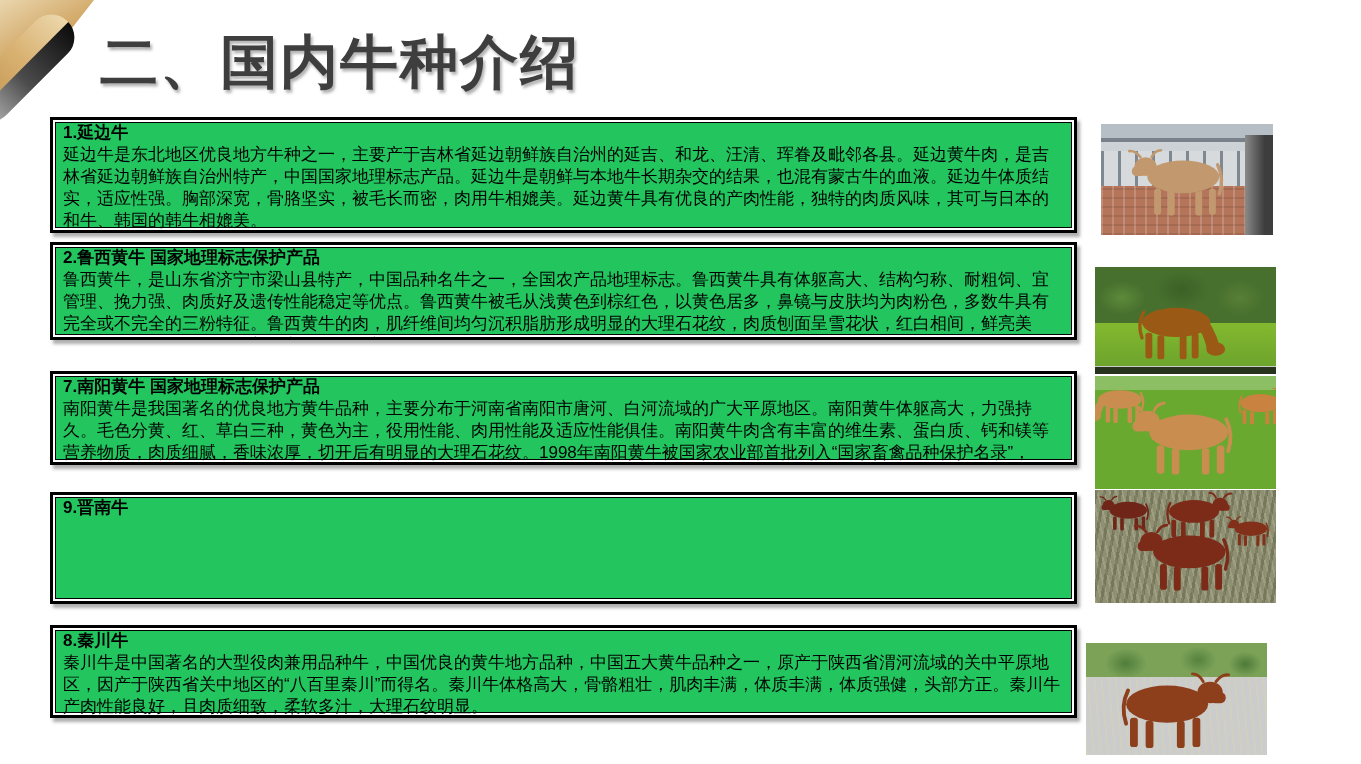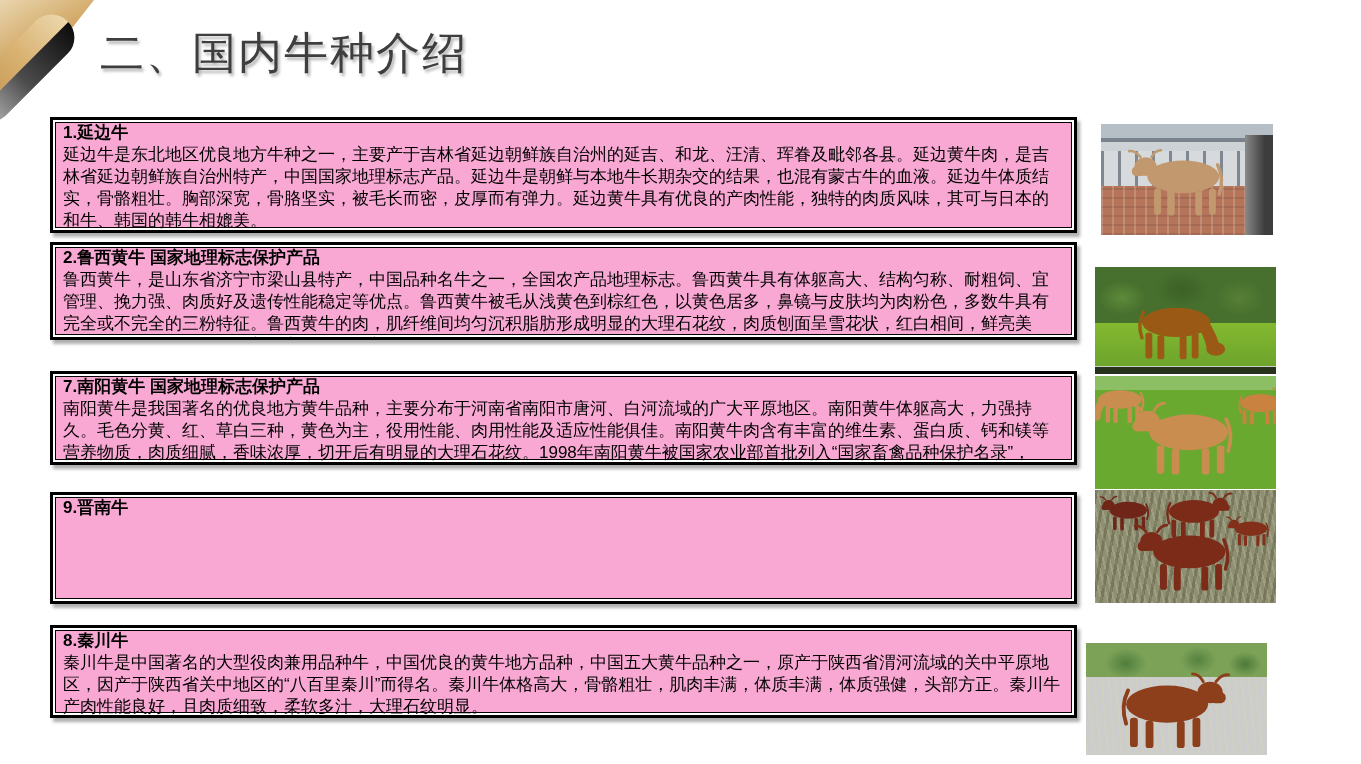--- a/index.html
+++ b/index.html
@@ -26,29 +26,29 @@
     background:linear-gradient(180deg,#ecd7ac 0%,#d8b170 45%,#bf8f4c 100%);
   }
   .logo-capsule .half-dark{
     position:absolute;right:0;top:0;width:48%;height:100%;
     background:linear-gradient(180deg,#0b0b0b 0%,#4c4c4c 55%,#bdbdbd 100%);
   }
 
   
   .page-title{
     position:absolute;left:100px;top:24px;
-    font-size:44px;font-weight:normal;color:#3e3e3e;letter-spacing:2px;
+    font-size:58px;font-weight:bold;color:#3e3e3e;letter-spacing:2px;
     text-shadow:2px 3px 3px rgba(0,0,0,0.30);
     white-space:nowrap;
   }
 
   
   .tbox{
     position:absolute;left:50px;width:1027px;box-sizing:border-box;
-    background:#f9a8d4;border:3px solid #000000;
+    background:#22c55e;border:3px solid #000000;
     box-shadow:inset 0 0 0 2px #ffffff,inset 0 0 0 3px #000000,3px 4px 3px rgba(110,110,110,0.55);
     padding:2px 10px 0 10px;overflow:hidden;
     font-size:17px;line-height:22px;color:#000000;
   }
   .tbox .heading{font-weight:bold;}
   .tbox .body{white-space:pre-wrap;}
   .b1{top:117px;height:116px;}
   .b2{top:242px;height:98px;}
   .b3{top:371px;height:94px;}
   .b4{top:492px;height:112px;}
@@ -136,21 +136,21 @@
     <div class="logo-capsule">
       <div class="half-gold"></div>
       <div class="half-dark"></div>
     </div>
   </div>
 
   <div class="page-title">二、国内牛种介绍</div>
 
   <div class="tbox b1">
     <div class="heading">1.延边牛</div>
-    <div class="body">延边牛是东北地区优良地方牛种之一，主要产于吉林省延边朝鲜族自治州的延吉、和龙、汪清、珲眷及毗邻各县。延边黄牛肉，是吉林省延边朝鲜族自治州特产，中国国家地理标志产品。延边牛是朝鲜与本地牛长期杂交的结果，也混有蒙古牛的血液。延边牛体质结实，骨骼粗壮。胸部深宽，骨胳坚实，被毛长而密，皮厚而有弹力。延边黄牛具有优良的产肉性能，独特的肉质风味，其可与日本的和牛、韩国的韩牛相媲美。</div>
+    <div class="body">延边牛是东北地区优良地方牛种之一，主要产于吉林省延边朝鲜族自治州的延吉、和龙、汪清、珲眷及毗邻各县。延边黄牛肉，是吉林省延边朝鲜族自治州特产，中国国家地理标志产品。延边牛是朝鲜与本地牛长期杂交的结果，也混有蒙古牛的血液。延边牛体质结实，适应性强。胸部深宽，骨胳坚实，被毛长而密，肉用牛相媲美。延边黄牛具有优良的产肉性能，独特的肉质风味，其可与日本的和牛、韩国的韩牛相媲美。</div>
   </div>
 
   <div class="tbox b2">
     <div class="heading">2.鲁西黄牛 国家地理标志保护产品</div>
     <div class="body">鲁西黄牛，是山东省济宁市梁山县特产，中国品种名牛之一，全国农产品地理标志。鲁西黄牛具有体躯高大、结构匀称、耐粗饲、宜管理、挽力强、肉质好及遗传性能稳定等优点。鲁西黄牛被毛从浅黄色到棕红色，以黄色居多，鼻镜与皮肤均为肉粉色，多数牛具有完全或不完全的三粉特征。鲁西黄牛的肉，肌纤维间均匀沉积脂肪形成明显的大理石花纹，肉质刨面呈雪花状，红白相间，鲜亮美观，肉质松软、细腻，营养丰富，风味鲜美可口独具特色。</div>
   </div>
 
   <div class="tbox b3">
     <div class="heading">7.南阳黄牛 国家地理标志保护产品</div>
     <div class="body">南阳黄牛是我国著名的优良地方黄牛品种，主要分布于河南省南阳市唐河、白河流域的广大平原地区。南阳黄牛体躯高大，力强持久。毛色分黄、红、草白三种，黄色为主，役用性能、肉用性能及适应性能俱佳。南阳黄牛肉含有丰富的维生素、蛋白质、钙和镁等营养物质，肉质细腻，香味浓厚，切开后有明显的大理石花纹。1998年南阳黄牛被国家农业部首批列入“国家畜禽品种保护名录”，

